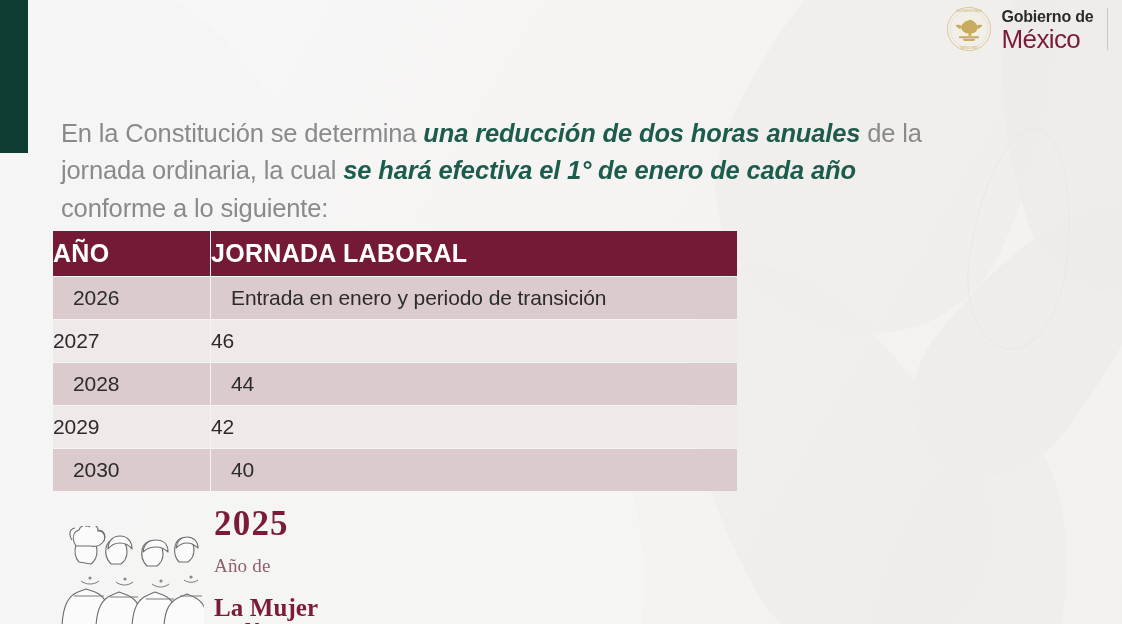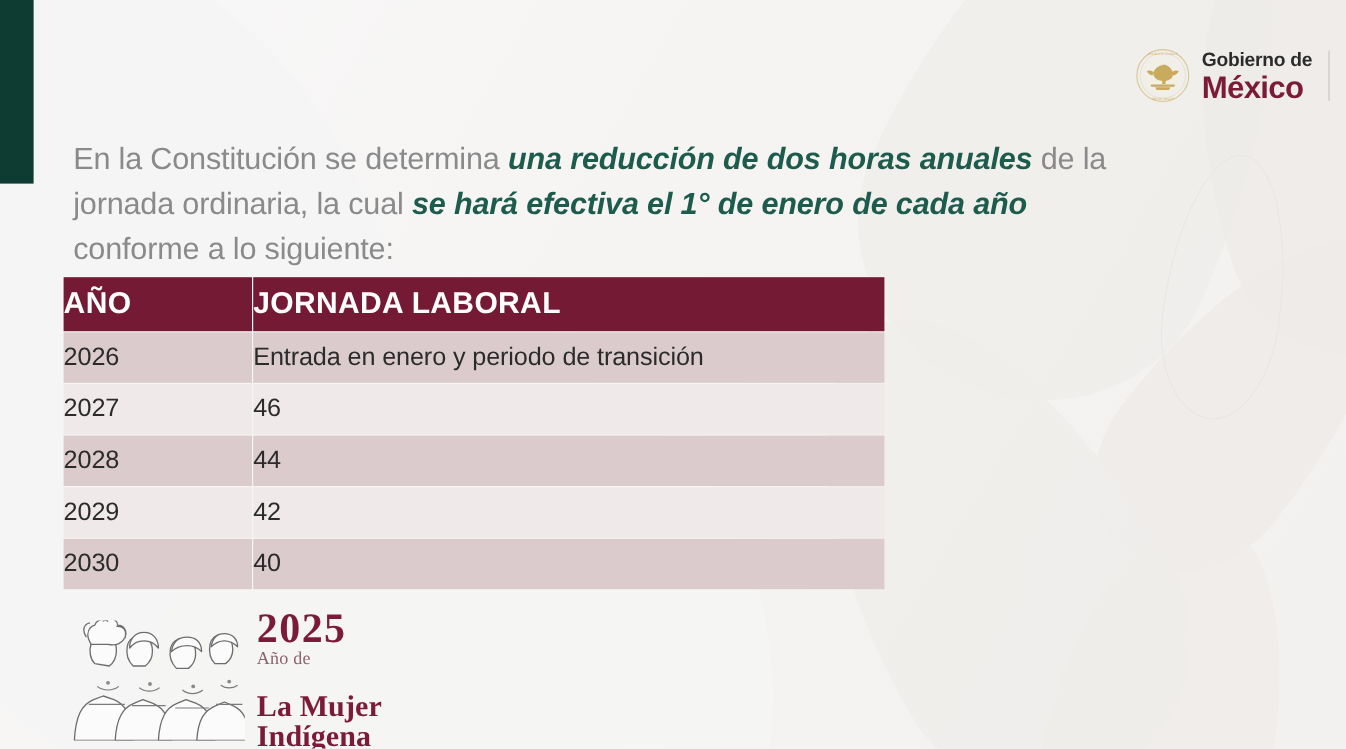--- a/index.html
+++ b/index.html
@@ -65,41 +65,40 @@
     letter-spacing: .2px;
     line-height: 1.15;
   }
 
   .gob-logo {
     position: absolute;
     right: 8px; top: 6px;
     display: flex;
     align-items: center;
     gap: 9px;
-    margin-top: 34px;
   }
   .eagle {
     width: 46px; height: 46px;
     flex: 0 0 46px;
   }
   .gob-text {
     line-height: 1;
     color: #222;
     padding-top: 2px;
   }
   .gob-text .l1 {
     font-size: 16px;
     font-weight: bold;
     letter-spacing: -.2px;
     color: #2b2b2b;
     display: block;
   }
   .gob-text .l2 {
     font-size: 26px;
-    font-weight: bold;
+    font-weight: normal;
     letter-spacing: -.6px;
     color: #7b1b39;
     display: block;
     margin-top: 1px;
   }
   .divider-v {
     width: 1.5px;
     height: 42px;
     background: #c9c6c4;
     margin: 0 6px 0 4px;
@@ -163,21 +162,21 @@
     font-size: 25px;
     font-weight: bold;
     letter-spacing: .3px;
     height: 45px;
   }
   .tbl td {
     color: #2b2b2b;
     font-size: 21px;
     letter-spacing: -.1px;
   }
-  .tbl tr.odd td  { background: #dbcbcd; }
+  .tbl tr.odd td  { background: #dbcbcd; padding-left: 20px; }
   .tbl tr.even td { background: #f0e9e9; }
 
   
   .mujer {
     position: absolute;
     left: 56px; top: 506px;
     display: flex;
     align-items: center;
     gap: 10px;
   }
@@ -185,23 +184,23 @@
   .mujer-txt { line-height: 1; font-family: "Liberation Serif", serif; }
   .mujer-txt .y {
     display: block;
     font-size: 35px;
     font-weight: bold;
     color: #7b1b39;
     letter-spacing: 1.2px;
   }
   .mujer-txt .a {
     display: block;
-    font-size: 15px;
+    font-size: 19px;
     color: #8d6070;
-    margin-top: 1px;
+    margin-top: 15px;
     letter-spacing: .2px;
   }
   .mujer-txt .m, .mujer-txt .i {
     display: block;
     font-size: 25px;
     font-weight: bold;
     color: #7b1b39;
     letter-spacing: .1px;
   }
   .mujer-txt .m { margin-top: 20px; }

